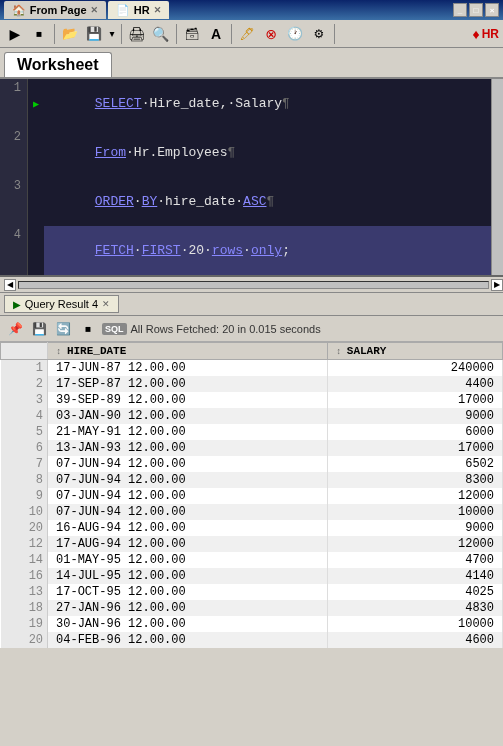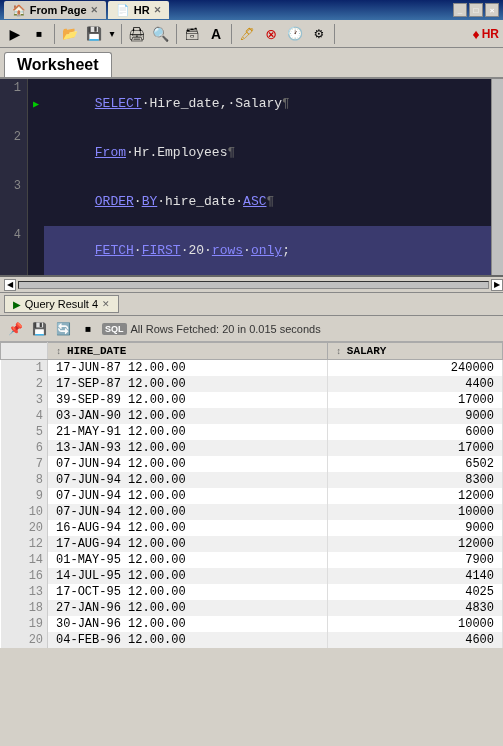--- a/index.html
+++ b/index.html
@@ -483,21 +483,21 @@
             <td class="salary-col">9000</td>
           </tr>
           <tr>
             <td class="row-num-col">12</td>
             <td class="hire-date-col">17-AUG-94  12.00.00</td>
             <td class="salary-col">12000</td>
           </tr>
           <tr>
             <td class="row-num-col">14</td>
             <td class="hire-date-col">01-MAY-95  12.00.00</td>
-            <td class="salary-col">7900</td>
+            <td class="salary-col">4700</td>
           </tr>
           <tr>
             <td class="row-num-col">16</td>
             <td class="hire-date-col">14-JUL-95  12.00.00</td>
             <td class="salary-col">4140</td>
           </tr>
           <tr>
             <td class="row-num-col">13</td>
             <td class="hire-date-col">17-OCT-95  12.00.00</td>
             <td class="salary-col">4025</td>

